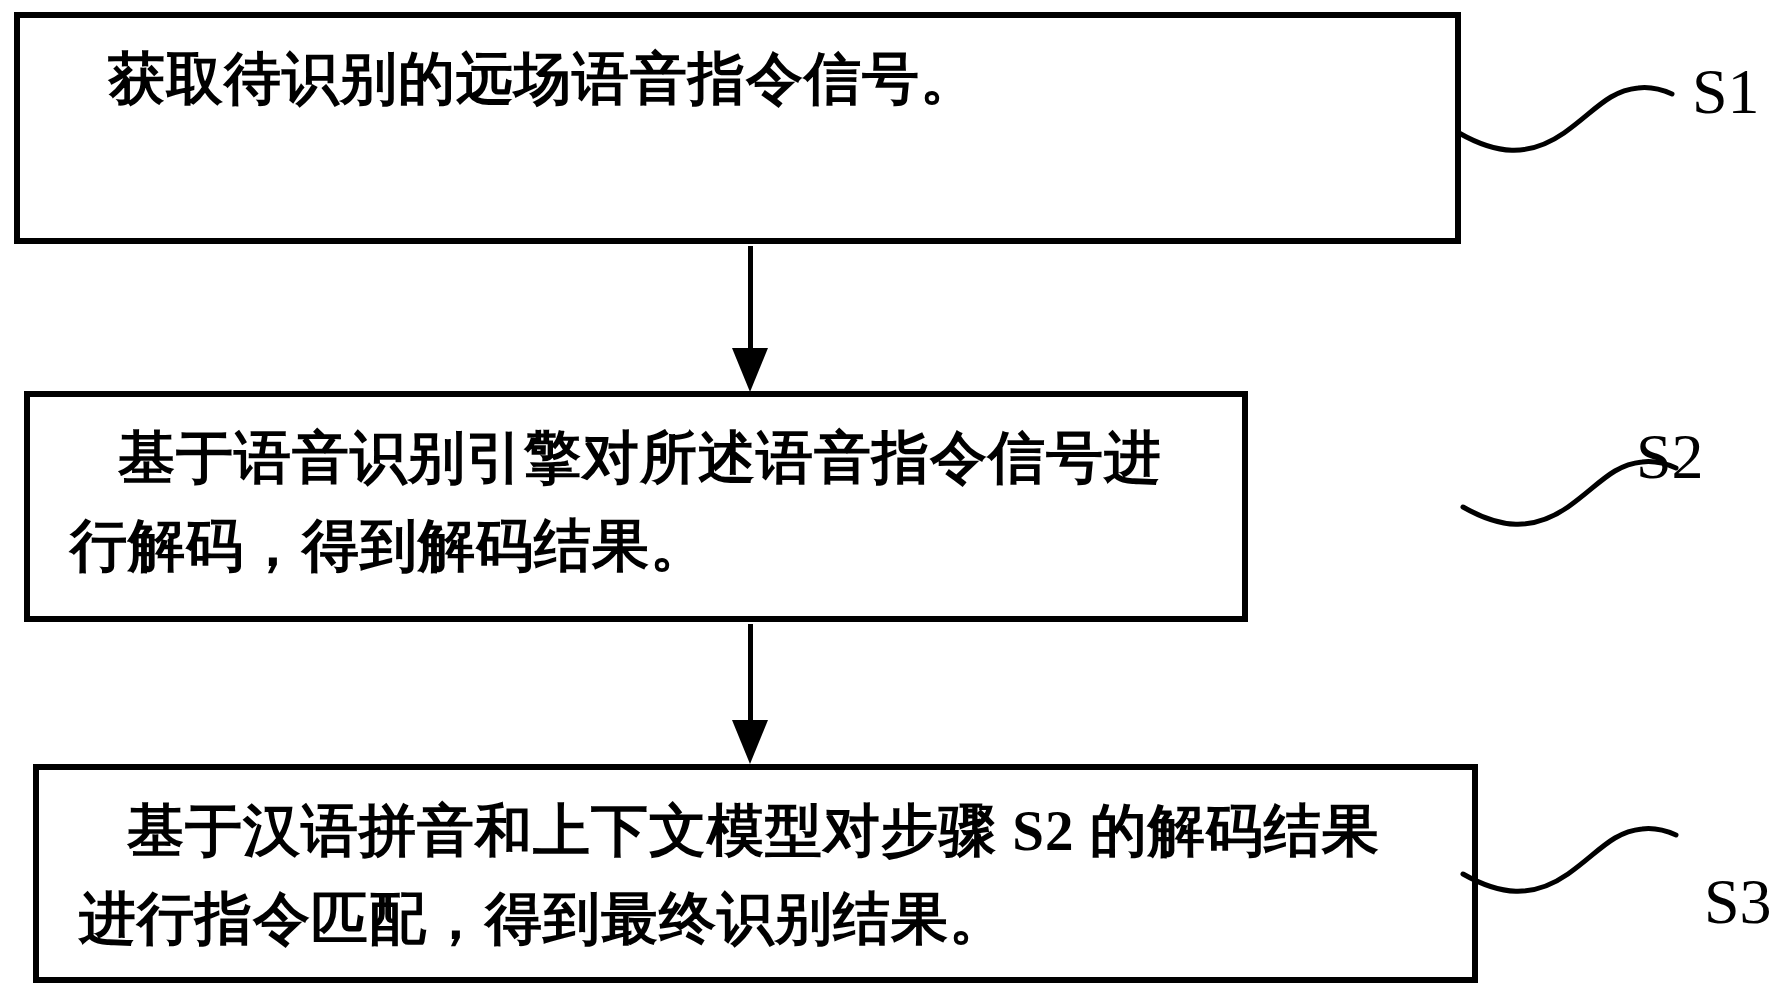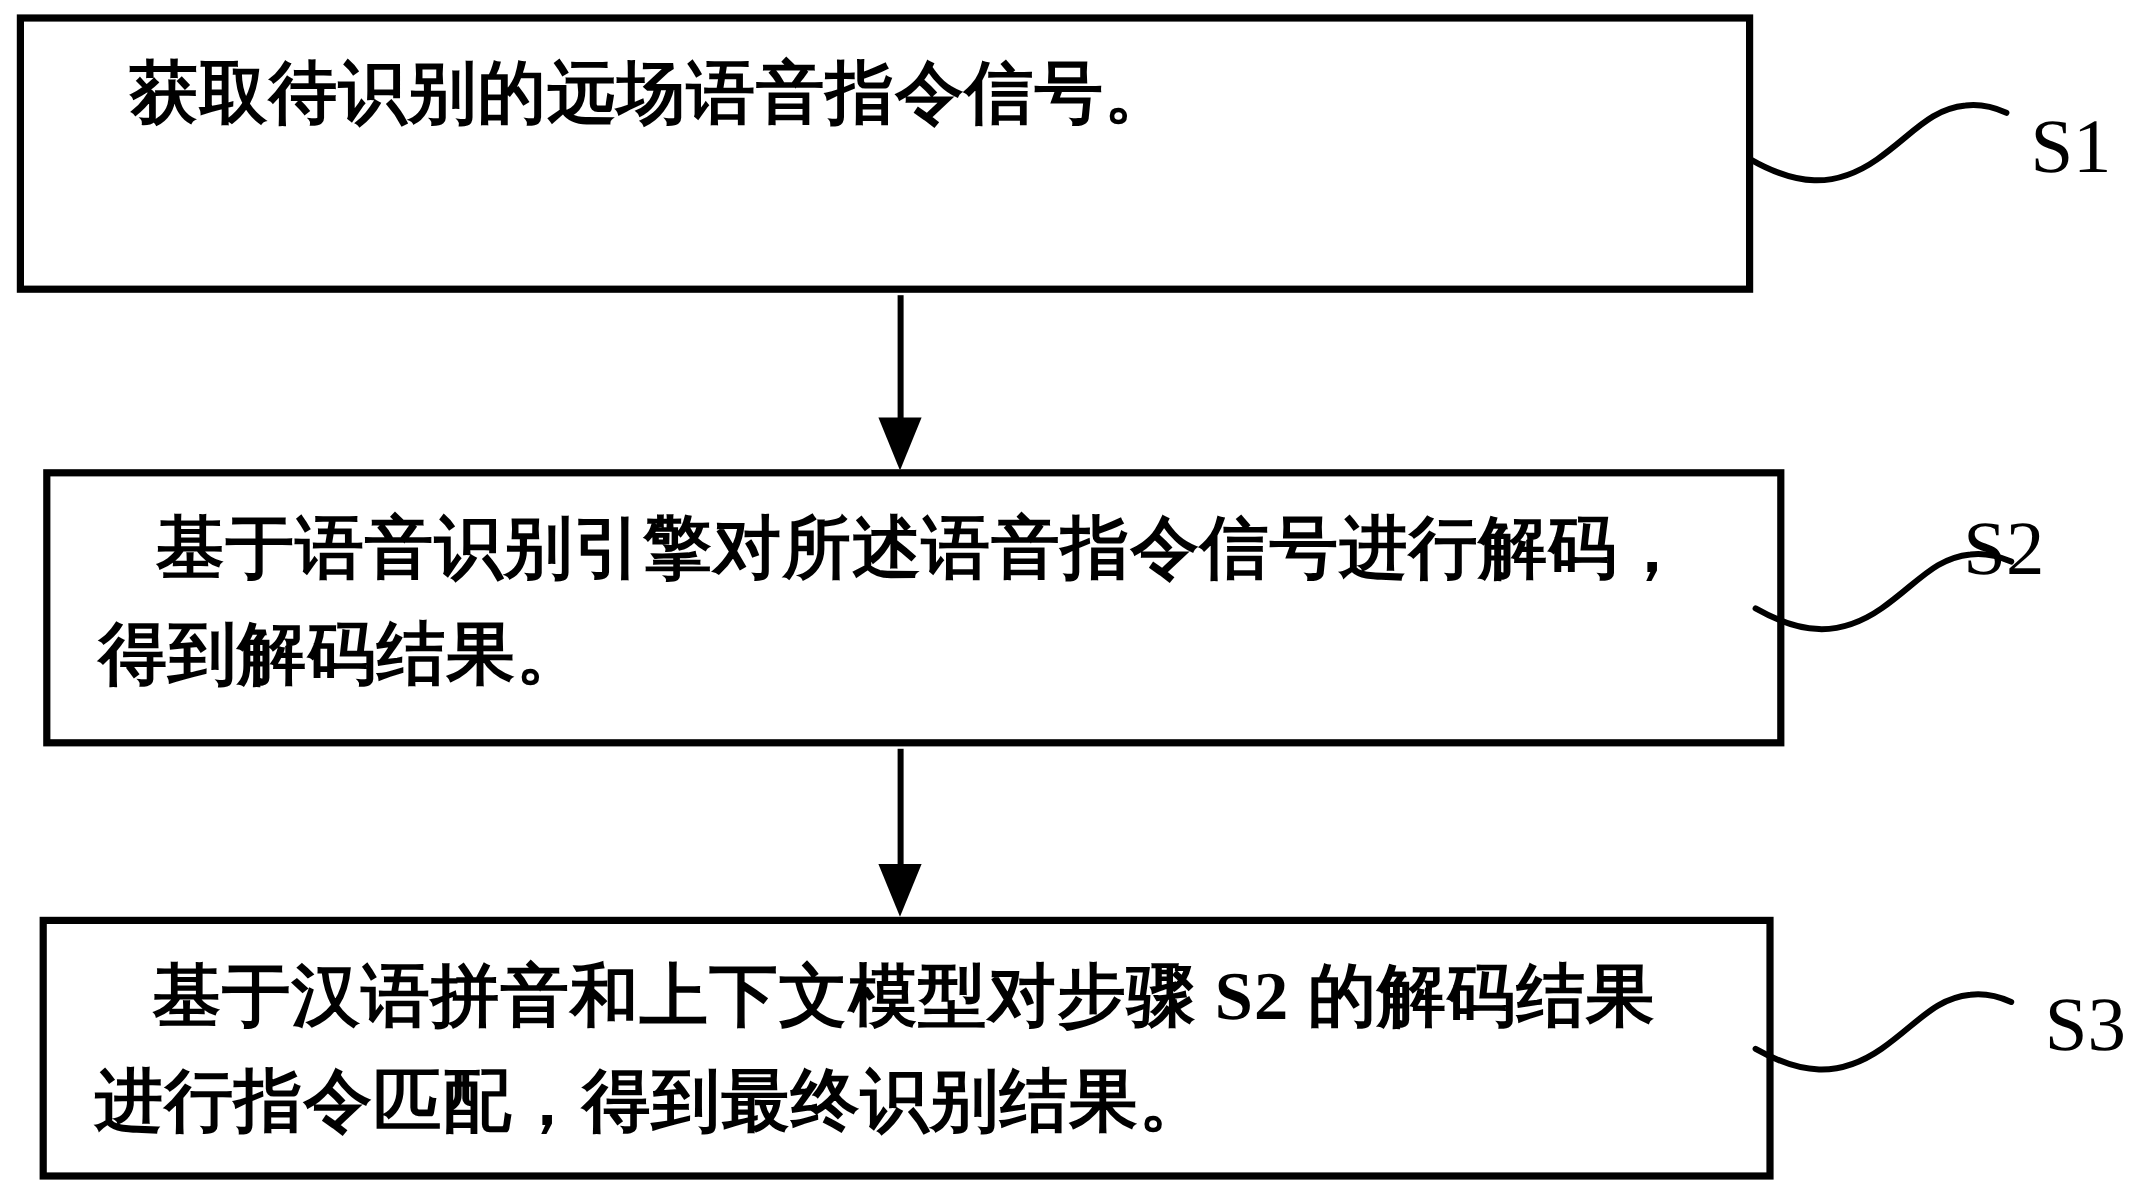--- a/index.html
+++ b/index.html
@@ -13,21 +13,21 @@
     font-family: "Liberation Serif", "DejaVu Serif", serif;
     color: var(--ink);
     overflow: hidden;
   }
   .step-box {
     position: absolute;
     border: 6px solid var(--ink);
     background: var(--bg);
   }
   .box-1 { left: 14px;  top: 12px;  width: 1447px; height: 232px; }
-  .box-2 { left: 36px;  top: 391px; width: 1451px; height: 231px; }
+  .box-2 { left: 24px;  top: 391px; width: 1224px; height: 231px; }
   .box-3 { left: 33px;  top: 764px; width: 1445px; height: 219px; }
   .box-text {
     font-size: 57px;
     line-height: 88px;
     padding: 17px 40px 0 40px;
     text-indent: 48px;
     color: var(--ink);
     letter-spacing: 1px;
     font-weight: bold;
   }
@@ -54,23 +54,23 @@
   .wave-1 { left: 1456px; top: 78px;  }
   .wave-2 { left: 1460px; top: 452px; }
   .wave-3 { left: 1460px; top: 819px; }
   
   .step-label {
     position: absolute;
     font-size: 64px;
     line-height: 1;
     color: var(--ink);
   }
-  .label-1 { left: 1692px; top: 60px; margin-top: 30px;  }
+  .label-1 { left: 1692px; top: 60px;  }
   .label-2 { left: 1636px; top: 425px; }
-  .label-3 { left: 1704px; top: 822px; }
+  .label-3 { left: 1704px; top: 870px; }
 </style>
 </head>
 <body>
 
 <div class="figure">
 
   <div class="step-box box-1">
     <div class="box-text">获取待识别的远场语音指令信号。</div>
   </div>
   <svg class="wave wave-1" viewBox="0 0 220 110">

